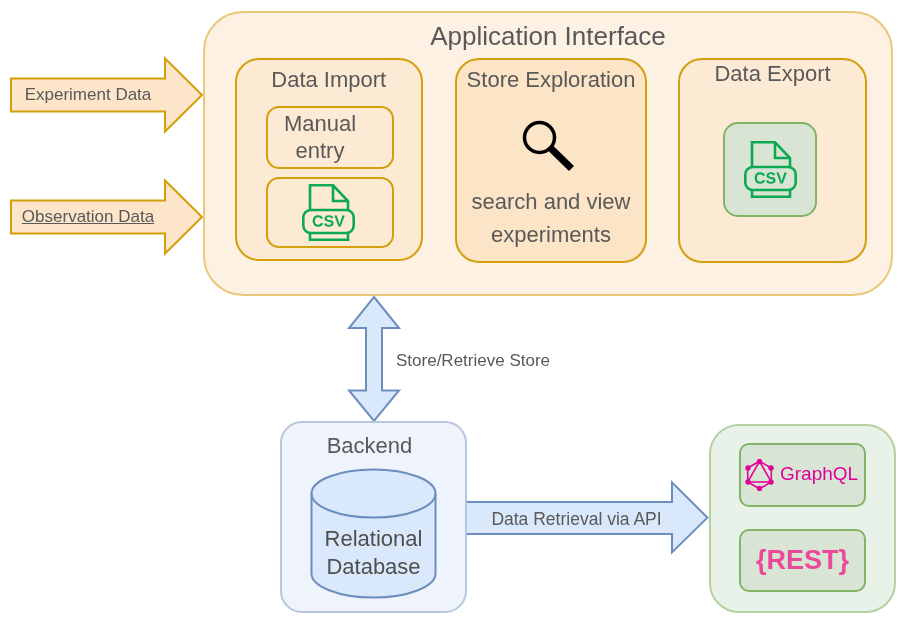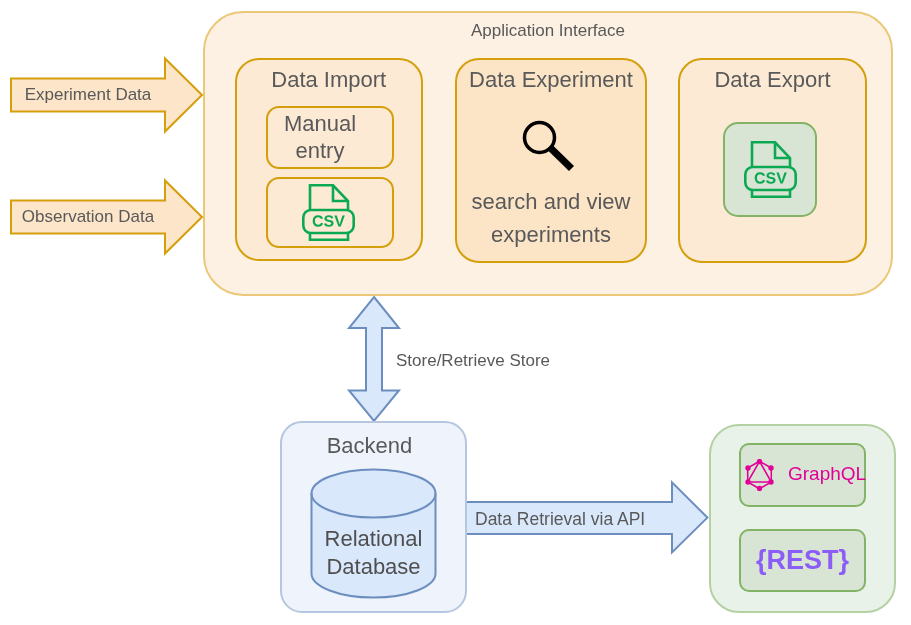--- a/index.html
+++ b/index.html
@@ -5,79 +5,79 @@
   html,body{margin:0;padding:0;}
   body{width:911px;height:625px;background:#ffffff;font-family:"Liberation Sans",sans-serif;position:relative;overflow:hidden;transform:translateZ(0);}
   .abs{position:absolute;box-sizing:border-box;}
   .lbl{color:#595959;}
   .ctr{text-align:center;}
 </style>
 </head>
 <body>
 
 <div class="abs" style="left:203px;top:11px;width:690px;height:285px;background:#fcf1e3;border:2px solid #eac878;border-radius:40px;"></div>
-<div class="abs ctr lbl" style="left:203px;top:21px;width:690px;font-size:17px;">Application Interface</div>
+<div class="abs ctr lbl" style="left:203px;top:21px;width:690px;font-size:26px;">Application Interface</div>
 
 <div class="abs" style="left:234.5px;top:58px;width:188.5px;height:203px;background:#fdead4;border:2px solid #d59e0b;border-radius:24px;"></div>
 <div class="abs ctr lbl" style="left:234.5px;top:67px;width:188.5px;font-size:22px;text-align:center;">Data Import</div>
 <div class="abs" style="left:266px;top:106px;width:128px;height:63px;background:#fdead4;border:2px solid #d59e0b;border-radius:13px;"></div>
 <div class="abs ctr lbl" style="left:266px;top:110px;width:108px;font-size:22px;line-height:27px;text-align:center;">Manual<br>entry</div>
 <div class="abs" style="left:266px;top:177px;width:128px;height:71px;background:#fdead4;border:2px solid #d59e0b;border-radius:13px;"></div>
 
 <svg class="abs" style="left:302px;top:184px;" width="53" height="57" viewBox="0 0 53 57">
   <g fill="none" stroke="#0ca953" stroke-width="2.6">
     <path d="M8,28 V1.3 H31 L46,17 V28"></path>
     <path d="M31,1.3 V17 H46"></path>
     <path d="M8,47 V55.7 H46 V47"></path>
     <rect x="1.3" y="26" width="50.4" height="23" rx="7.5" fill="#fdead4"></rect>
   </g>
   <text x="26.5" y="42.5" font-size="16" font-weight="bold" fill="#0ca953" text-anchor="middle" font-family="Liberation Sans,sans-serif" transform="rotate(0.03 26.5 38)">CSV</text>
 </svg>
 
 <div class="abs" style="left:455px;top:58px;width:192px;height:205px;background:#fce4c7;border:2px solid #d59e0b;border-radius:24px;"></div>
-<div class="abs ctr lbl" style="left:455px;top:67px;width:192px;font-size:22px;">Data Experiment</div>
+<div class="abs ctr lbl" style="left:455px;top:67px;width:192px;font-size:22px;">Store Exploration</div>
 
 <svg class="abs" style="left:520px;top:116px;" width="56" height="58" viewBox="0 0 56 58">
   <circle cx="19.5" cy="21.5" r="15" fill="none" stroke="#000000" stroke-width="3.5"></circle>
   <path d="M31,32.5 L51.5,52.5" stroke="#000000" stroke-width="7.2"></path>
 </svg>
 <div class="abs ctr lbl" style="left:455px;top:184.5px;width:192px;font-size:22px;line-height:33px;">search and view<br>experiments</div>
 
 <div class="abs" style="left:678px;top:58px;width:189px;height:205px;background:#fdead4;border:2px solid #d59e0b;border-radius:24px;"></div>
-<div class="abs ctr lbl" style="left:678px;top:67px;width:189px;font-size:22px;">Data Export</div>
+<div class="abs ctr lbl" style="left:678px;top:61px;width:189px;font-size:22px;">Data Export</div>
 <div class="abs" style="left:723px;top:121.5px;width:94px;height:95px;background:#d9e5d4;border:2px solid #82b366;border-radius:15px;"></div>
 
 <svg class="abs" style="left:744px;top:140.5px;" width="53" height="57" viewBox="0 0 53 57">
   <g fill="none" stroke="#0ca953" stroke-width="2.6">
     <path d="M8,28 V1.3 H31 L46,17 V28"></path>
     <path d="M31,1.3 V17 H46"></path>
     <path d="M8,47 V55.7 H46 V47"></path>
     <rect x="1.3" y="26" width="50.4" height="23" rx="7.5" fill="#d9e5d4"></rect>
   </g>
   <text x="26.5" y="42.5" font-size="16" font-weight="bold" fill="#0ca953" text-anchor="middle" font-family="Liberation Sans,sans-serif" transform="rotate(0.03 26.5 38)">CSV</text>
 </svg>
 
 <svg class="abs" style="left:0px;top:0px;" width="210" height="270" viewBox="0 0 210 270">
   <g fill="#fce5c9" stroke="#d59e0b" stroke-width="2" stroke-linejoin="miter">
     <path d="M11,78.5 L165,78.5 L165,58.5 L202,95 L165,131.5 L165,111.5 L11,111.5 Z"></path>
     <path d="M11,200.5 L165,200.5 L165,180.5 L202,217 L165,253.5 L165,233.5 L11,233.5 Z"></path>
   </g>
 </svg>
 <div class="abs lbl" style="left:11px;top:79px;width:154px;height:34px;font-size:17px;line-height:32px;text-align:center;">Experiment Data</div>
-<div class="abs lbl" style="left:11px;top:201px;width:154px;height:32px;font-size:17px;line-height:32px;text-align:center;">Observation Data</div>
+<div class="abs lbl" style="left:11px;top:201px;width:154px;height:32px;font-size:17px;line-height:32px;text-align:center;text-decoration:underline;">Observation Data</div>
 
 <svg class="abs" style="left:345px;top:295px;" width="58" height="130" viewBox="0 0 58 130">
   <path d="M29,2 L54,33 L37,33 L37,95.5 L54,95.5 L29,126 L4,95.5 L21,95.5 L21,33 L4,33 Z" fill="#dae8fc" stroke="#6c8ebf" stroke-width="2" stroke-linejoin="miter"></path>
 </svg>
 <div class="abs lbl" style="left:396px;top:351px;font-size:17px;">Store/Retrieve Store</div>
 
 <svg class="abs" style="left:455px;top:478px;" width="257" height="82" viewBox="0 0 257 82">
   <path d="M2,24 L217,24 L217,4.3 L252.4,39.6 L217,74.4 L217,56 L2,56 Z" fill="#dae8fc" stroke="#6c8ebf" stroke-width="2" stroke-linejoin="miter"></path>
 </svg>
-<div class="abs lbl" style="left:475px;top:509px;width:203px;font-size:17.5px;">Data Retrieval via API</div>
+<div class="abs lbl" style="left:475px;top:509px;width:203px;font-size:17.5px;text-align:center;">Data Retrieval via API</div>
 
 <div class="abs" style="left:280px;top:421px;width:187px;height:192px;background:#eef3fc;border:2px solid #b5c6de;border-radius:22px;"></div>
 <div class="abs ctr lbl" style="left:280px;top:433px;width:179px;font-size:22px;">Backend</div>
 
 <svg class="abs" style="left:310px;top:468px;" width="127" height="131" viewBox="0 0 127 131">
   <path d="M1.5,25.5 A62,24 0 0 1 125.5,25.5 L125.5,105.5 A62,24 0 0 1 1.5,105.5 Z" fill="#dae8fc" stroke="#6c8ebf" stroke-width="2"></path>
   <path d="M1.5,25.5 A62,24 0 0 0 125.5,25.5" fill="none" stroke="#6c8ebf" stroke-width="2"></path>
 </svg>
 <div class="abs ctr" style="left:310px;top:525px;width:127px;font-size:22px;line-height:28px;color:#4f4f4f;">Relational<br>Database</div>
 
@@ -91,16 +91,16 @@
   </g>
   <g fill="#e10098">
     <circle cx="50" cy="9" r="9.5"></circle>
     <circle cx="91" cy="32" r="9.5"></circle>
     <circle cx="91" cy="82" r="9.5"></circle>
     <circle cx="50" cy="105" r="9.5"></circle>
     <circle cx="9" cy="82" r="9.5"></circle>
     <circle cx="9" cy="32" r="9.5"></circle>
   </g>
 </svg>
-<div class="abs" style="left:780px;top:462.5px;font-size:19px;color:#e10098;margin-left:8px;">GraphQL</div>
+<div class="abs" style="left:780px;top:462.5px;font-size:19px;color:#e10098;">GraphQL</div>
 
 <div class="abs" style="left:739px;top:529px;width:127px;height:63px;background:#d9e5d4;border:2px solid #82b366;border-radius:10px;"></div>
-<div class="abs ctr" style="left:739px;top:545px;width:127px;font-size:27px;font-weight:bold;color:#8b5cf6;">{REST}</div>
+<div class="abs ctr" style="left:739px;top:545px;width:127px;font-size:27px;font-weight:bold;color:#ec4899;">{REST}</div>
 
 </body></html>

